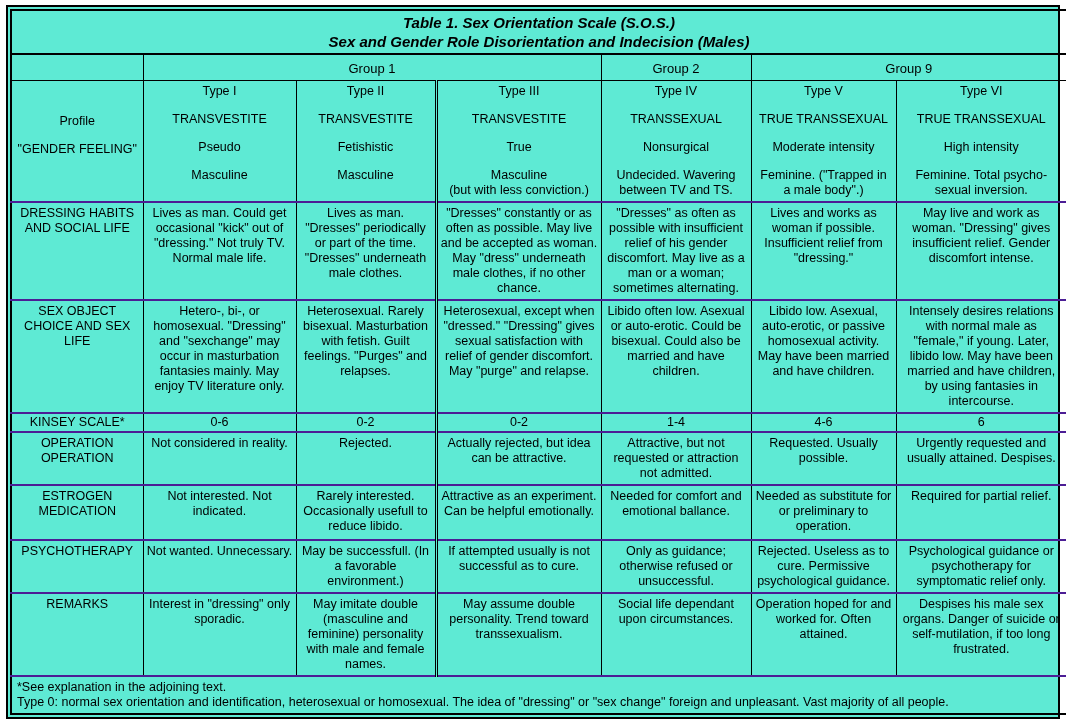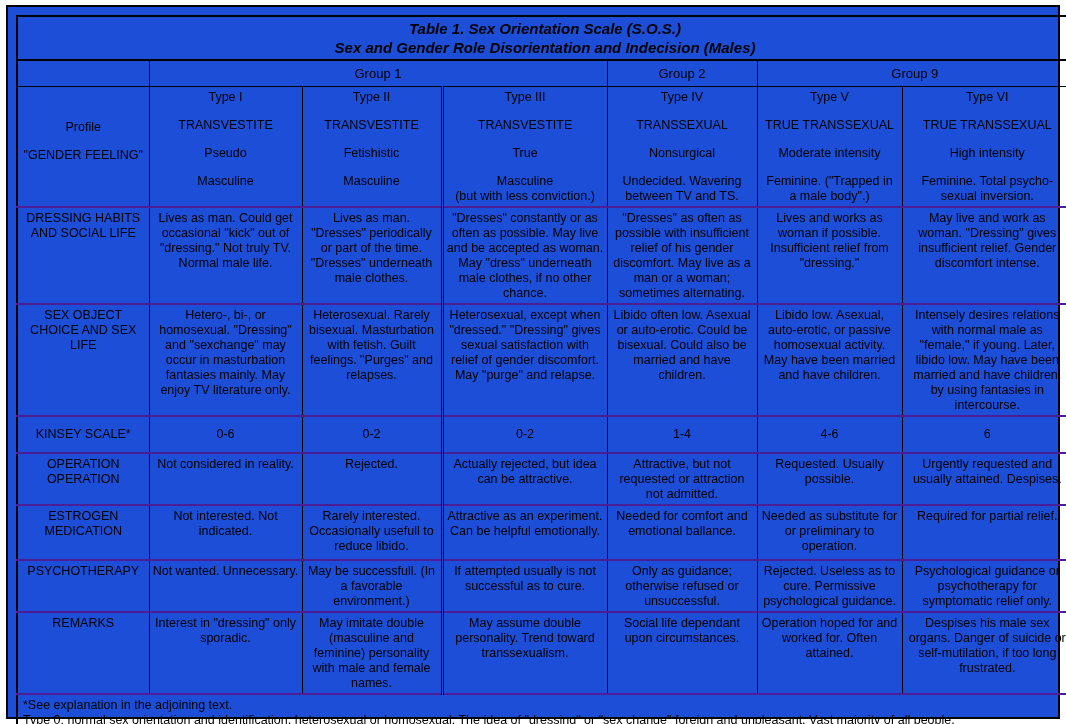--- a/index.html
+++ b/index.html
@@ -1,18 +1,18 @@
 <!DOCTYPE html>
 <html><head>
 <meta charset="utf-8">
 <style>
   html,body{margin:0;padding:0;background:#ffffff;}
   body{width:1066px;height:724px;font-family:"Liberation Sans",sans-serif;color:#000;}
   .sheet{box-sizing:border-box;width:1066px;height:724px;padding:5px 6px;}
-  .outer{box-sizing:border-box;height:100%;border:2px solid #000;padding:8px;background:#1d4ed8;}
+  .outer{box-sizing:border-box;height:100%;border:2px solid #000;padding:2px;background:#5eead4;}
   table{width:100%;height:100%;border-collapse:collapse;table-layout:fixed;border:2px solid #000;}
   th,td{border:1px solid #000;vertical-align:top;text-align:center;padding:3px 3px 2px 3px;
         font-size:12.5px;line-height:15px;font-weight:normal;overflow:hidden;}
   
   .title-cell{vertical-align:middle;padding:2px;}
   .title-cell div{font-size:15px;line-height:19px;font-weight:bold;font-style:italic;}
   
   .group-row th{vertical-align:middle;font-size:13px;border-top:2px solid #000;}
   
   .stack>div{margin-bottom:13px;white-space:pre-line;}
@@ -22,21 +22,21 @@
   .sect>th,.sect>td{border-top:2px solid #4c1d95;}
   
   .dc{border-left:3px double #000;}
   
   .mid{vertical-align:middle;padding-top:1px;padding-bottom:1px;}
   
   .footer-cell{text-align:left;vertical-align:top;padding:3px 5px;}
   .footer-cell div{font-size:12.5px;line-height:15px;}
   
   .h-title{height:40px;}.h-group{height:26px;}.h-profile{height:112px;}
-  .h-dress{height:92px;}.h-sex{height:93px;border-radius:8px;}.h-kinsey{height:37px;}
+  .h-dress{height:92px;}.h-sex{height:93px;border-radius:8px;}.h-kinsey{height:19px;}
   .h-conv{height:46px;}.h-estro{height:55px;}.h-psych{height:51px;}
   .h-rem{height:79px;}.h-foot{height:34px;}
 </style>
 </head>
 <body>
 
 <div class="sheet">
   <div class="outer">
     <table>
       <colgroup>

